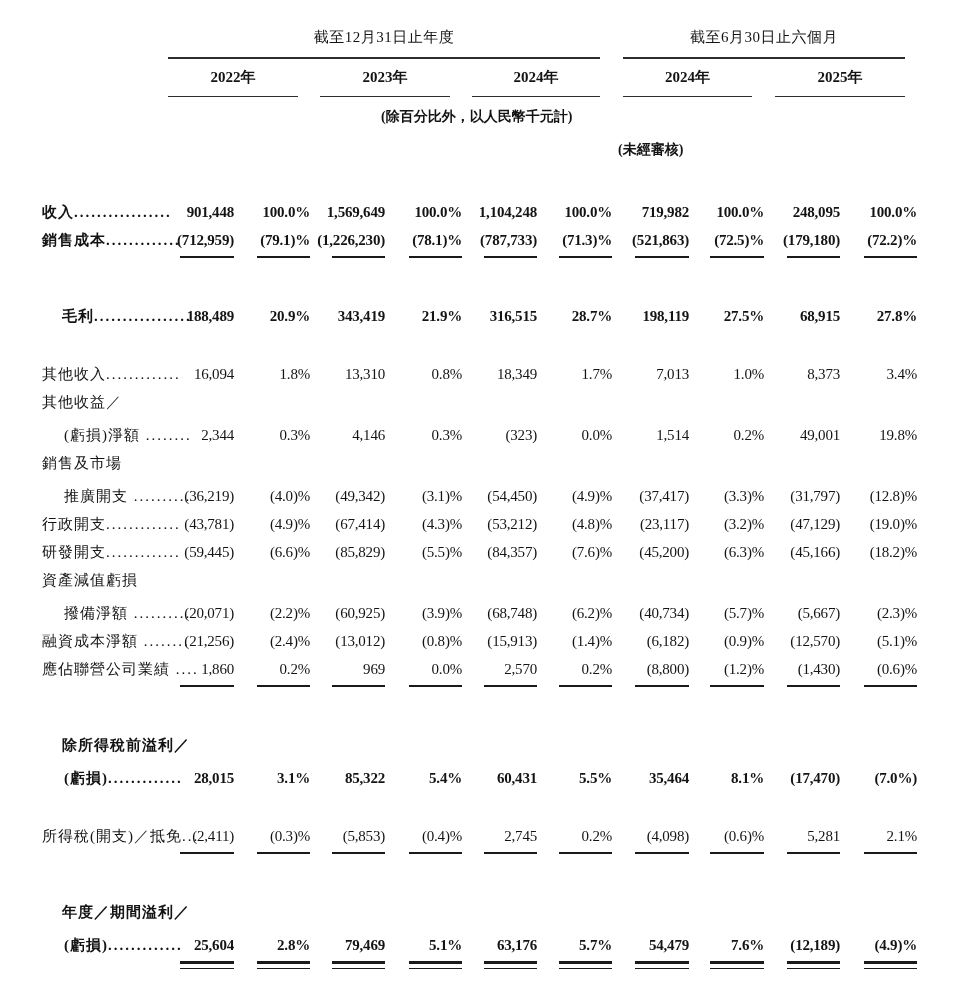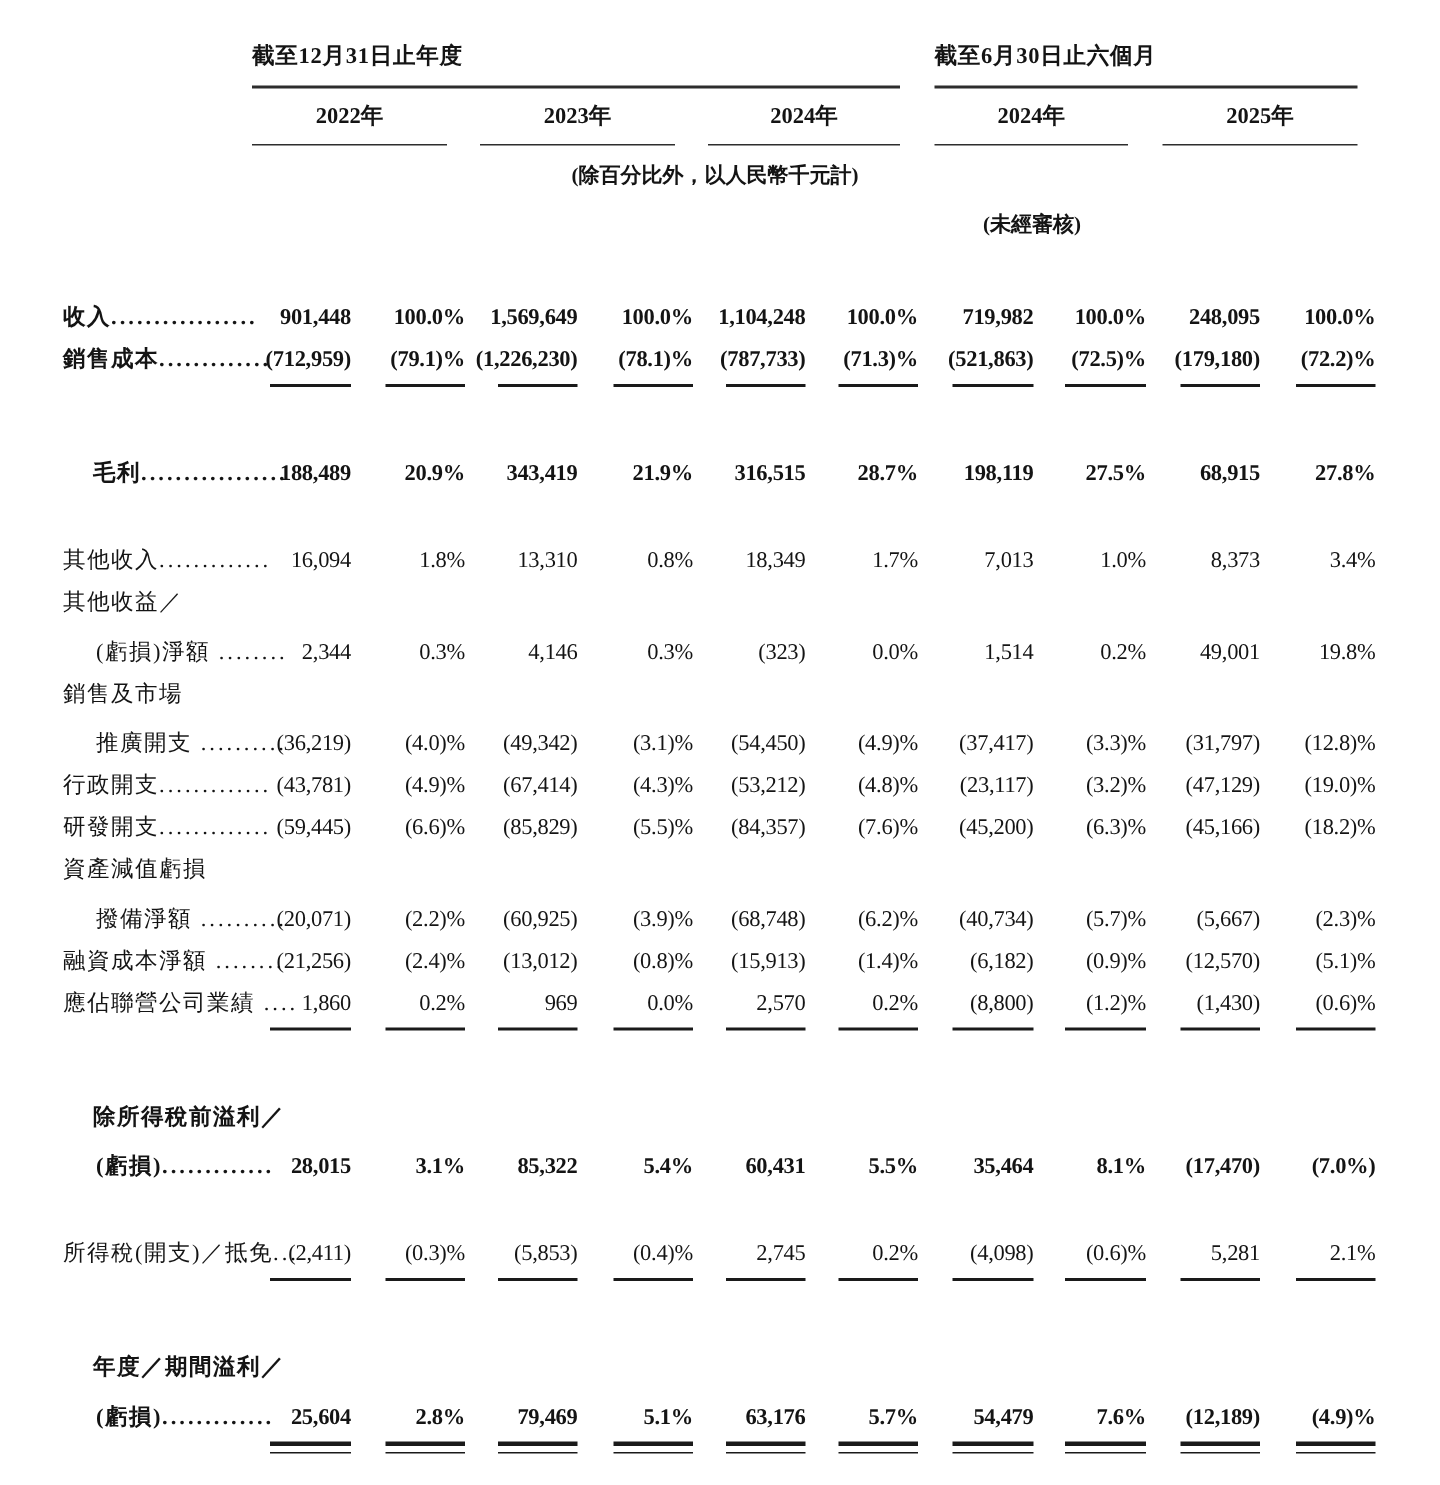--- a/index.html
+++ b/index.html
@@ -3,36 +3,36 @@
 <meta charset="utf-8">
 <style>
   html,body { margin:0; padding:0; background:#ffffff; }
   .page {
     position:relative; width:960px; height:990px; background:#ffffff;
     font-family:"Liberation Serif","DejaVu Serif",serif;
     color:#141414; font-size:15px; overflow:hidden;
   }
   
   .hdr { position:absolute; top:0; left:0; width:960px; height:198px; }
-  .grp-title { position:absolute; top:28px; text-align:left; font-weight:700; font-size:15px; letter-spacing:.5px; }
+  .grp-title { position:absolute; top:28px; text-align:center; font-weight:400; font-size:15px; letter-spacing:.5px; }
   .gt1 { left:168px; width:432px; }
   .gt2 { left:623px; width:282px; }
   .grp-rule { position:absolute; top:57px; height:0; border-top:2px solid #2d2d2d; }
   .gr1 { left:168px; width:432px; }
   .gr2 { left:623px; width:282px; }
   .yr { position:absolute; top:68px; text-align:center; font-weight:700; font-size:15px; }
   .y1 { left:168px; width:130px; } .y2 { left:320px; width:130px; }
   .y3 { left:472px; width:128px; } .y4 { left:623px; width:129px; }
   .y5 { left:775px; width:130px; }
   .yr-rule { position:absolute; top:96px; height:0; border-top:1.6px solid #2d2d2d; }
   .u1 { left:168px; width:130px; } .u2 { left:320px; width:130px; }
   .u3 { left:472px; width:128px; } .u4 { left:623px; width:129px; }
   .u5 { left:775px; width:130px; }
   .note-units { position:absolute; top:108px; left:381px; width:300px; font-weight:700; font-size:14px; }
-  .note-unaudited { position:absolute; top:141px; left:618px; width:140px; text-align:center; font-weight:700; font-size:14px; }
+  .note-unaudited { position:absolute; top:141px; left:618px; width:140px; text-align:left; font-weight:700; font-size:14px; }
   
   .tbody { position:absolute; top:198px; left:12px; width:960px; }
   .row { position:relative; height:28px; line-height:28px; }
   .g-lg { margin-top:36px;margin-left:20px; }
   .g-md { margin-top:30px; }
   .g-sm { margin-top:5px; }
   .lbl { position:absolute; left:30px; white-space:nowrap; font-size:15px; letter-spacing:1px; }
   .lbl.ind { left:52px; }
   .dots { letter-spacing:2px; }
   .b { font-weight:700; }

